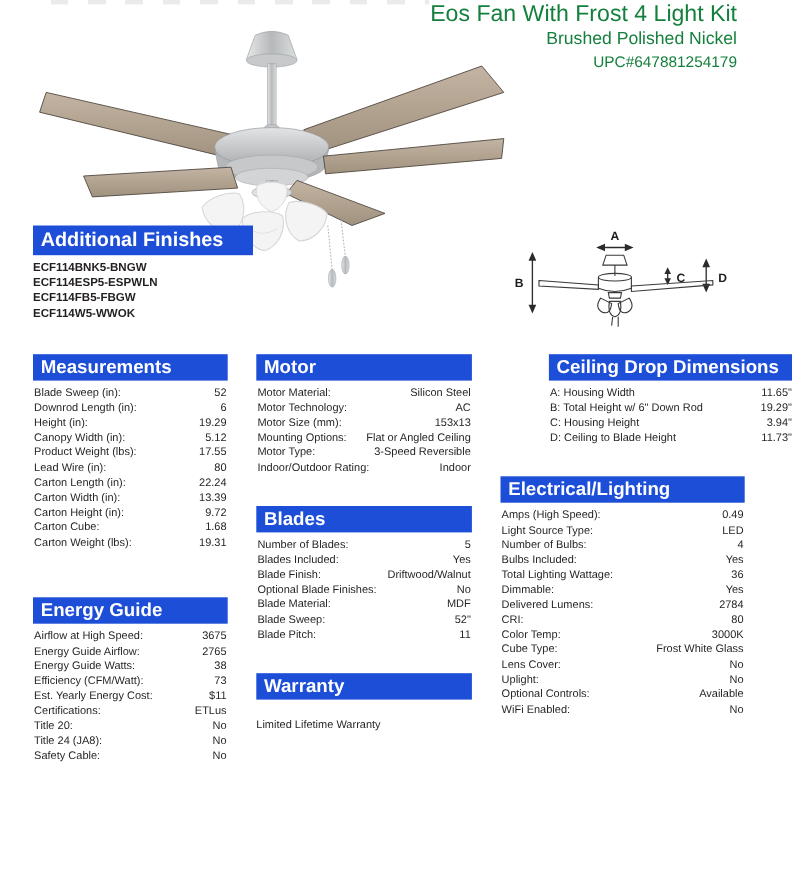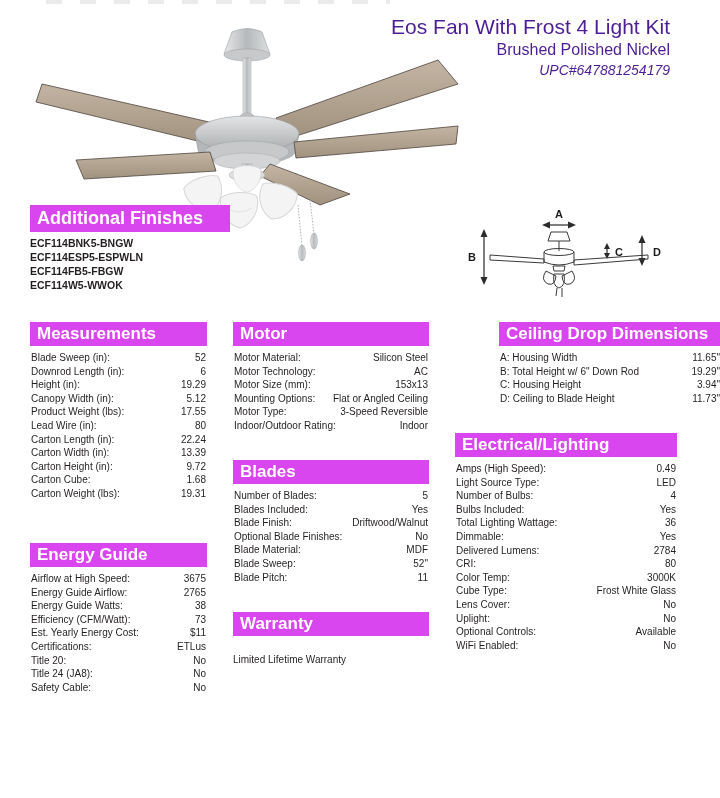--- a/index.html
+++ b/index.html
@@ -5,27 +5,27 @@
   html,body{margin:0;padding:0;}
   body{background:#ffffff;font-family:"Liberation Sans",sans-serif;}
   .page{position:relative;width:720px;height:798px;background:#ffffff;overflow:hidden;}
 
   
   .logo-crop{position:absolute;left:46px;top:0;width:344px;height:4px;
     background:repeating-linear-gradient(90deg,#d2d2d2 0 16px,transparent 16px 34px);
     opacity:.45;}
 
   
-  .title-block{position:absolute;top:14px;right:50px;text-align:right;color:#4c1d95;}
+  .title-block{position:absolute;top:0;right:50px;text-align:right;color:#15803d;}
   .t1{font-size:21px;line-height:25px;}
   .t2{font-size:16px;line-height:22px;}
-  .t3{font-size:14px;line-height:19px;font-style:italic;}
+  .t3{font-size:14px;line-height:19px;}
 
   
-  .bar{background:#d946ef;color:#ffffff;font-weight:bold;font-size:17px;
+  .bar{background:#1d4ed8;color:#ffffff;font-weight:bold;font-size:17px;
     height:24px;line-height:24px;padding-left:7px;box-sizing:border-box;}
   .bar-lg{height:27px;line-height:27px;font-size:18px;}
 
   .sec{position:absolute;}
   .rows{margin-top:5px;}
   .row{display:flex;justify-content:space-between;font-size:10px;line-height:13.6px;
     color:#231F20;white-space:nowrap;padding:0 1px;}
   .lbl{text-align:left;}
   .val{text-align:left;}
 

